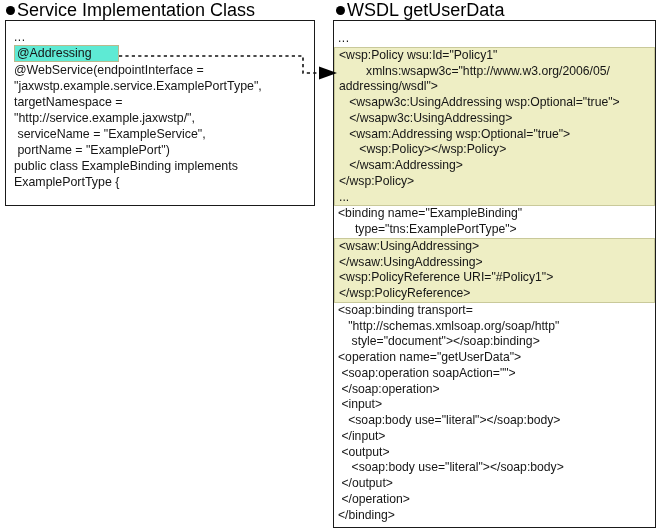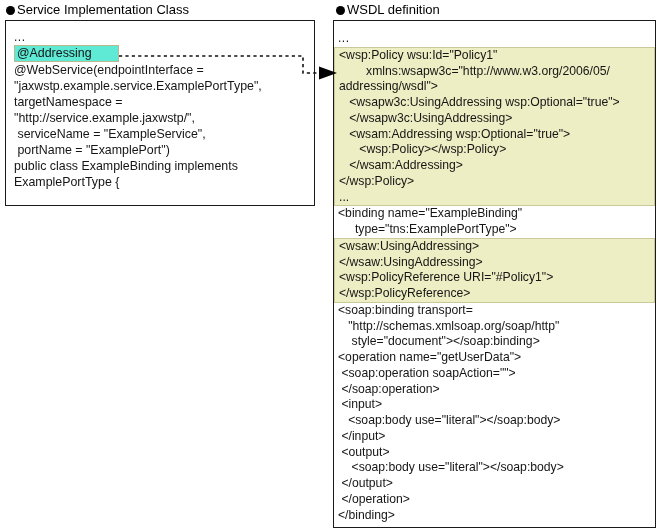--- a/index.html
+++ b/index.html
@@ -13,21 +13,21 @@
     height: 532px;
     position: relative;
     font-family: "Liberation Sans", sans-serif;
     color: #000000;
     overflow: hidden;
   }
 
   
   .caption {
     position: absolute;
-    font-size: 13px;
+    font-size: 18px;
     line-height: 14px;
     white-space: nowrap;
     display: flex;
     align-items: center;
     justify-content: center;
   }
   .bullet {
     display: inline-block;
     width: 9px;
     height: 9px;
@@ -107,21 +107,21 @@
 </head>
 <body>
 
 <div class="caption" id="caption-left">
   <span class="bullet"></span>
   <span>Service Implementation Class</span>
 </div>
 
 <div class="caption" id="caption-right">
   <span class="bullet"></span>
-  <span>WSDL definition</span>
+  <span>WSDL getUserData</span>
 </div>
 
 <div class="panel" id="panel-left">
   <div class="code" id="left-code"><span class="line dots">...</span><span class="line"><span class="hl-inline">@Addressing</span></span><span class="line">@WebService(endpointInterface =</span><span class="line">"jaxwstp.example.service.ExamplePortType",</span><span class="line">targetNamespace =</span><span class="line">"http://service.example.jaxwstp/",</span><span class="line"> serviceName = "ExampleService",</span><span class="line"> portName = "ExamplePort")</span><span class="line">public class ExampleBinding implements</span><span class="line">ExamplePortType {</span></div>
 </div>
 
 <div class="panel" id="panel-right">
   <div class="code" id="right-code"><span class="line dots">...</span><span class="hl-block"><span class="line">&lt;wsp:Policy wsu:Id="Policy1"</span><span class="line">        xmlns:wsapw3c="http://www.w3.org/2006/05/</span><span class="line">addressing/wsdl"&gt;</span><span class="line">   &lt;wsapw3c:UsingAddressing wsp:Optional="true"&gt;</span><span class="line">   &lt;/wsapw3c:UsingAddressing&gt;</span><span class="line">   &lt;wsam:Addressing wsp:Optional="true"&gt;</span><span class="line">      &lt;wsp:Policy&gt;&lt;/wsp:Policy&gt;</span><span class="line">   &lt;/wsam:Addressing&gt;</span><span class="line">&lt;/wsp:Policy&gt;</span><span class="line">...</span></span><span class="line">&lt;binding name="ExampleBinding"</span><span class="line">     type="tns:ExamplePortType"&gt;</span><span class="hl-block"><span class="line">&lt;wsaw:UsingAddressing&gt;</span><span class="line">&lt;/wsaw:UsingAddressing&gt;</span><span class="line">&lt;wsp:PolicyReference URI="#Policy1"&gt;</span><span class="line">&lt;/wsp:PolicyReference&gt;</span></span><span class="line">&lt;soap:binding transport=</span><span class="line">   "http://schemas.xmlsoap.org/soap/http"</span><span class="line">    style="document"&gt;&lt;/soap:binding&gt;</span><span class="line">&lt;operation name="getUserData"&gt;</span><span class="line"> &lt;soap:operation soapAction=""&gt;</span><span class="line"> &lt;/soap:operation&gt;</span><span class="line"> &lt;input&gt;</span><span class="line">   &lt;soap:body use="literal"&gt;&lt;/soap:body&gt;</span><span class="line"> &lt;/input&gt;</span><span class="line"> &lt;output&gt;</span><span class="line">    &lt;soap:body use="literal"&gt;&lt;/soap:body&gt;</span><span class="line"> &lt;/output&gt;</span><span class="line"> &lt;/operation&gt;</span><span class="line">&lt;/binding&gt;</span><span class="line dots">...</span></div>
 </div>
 

